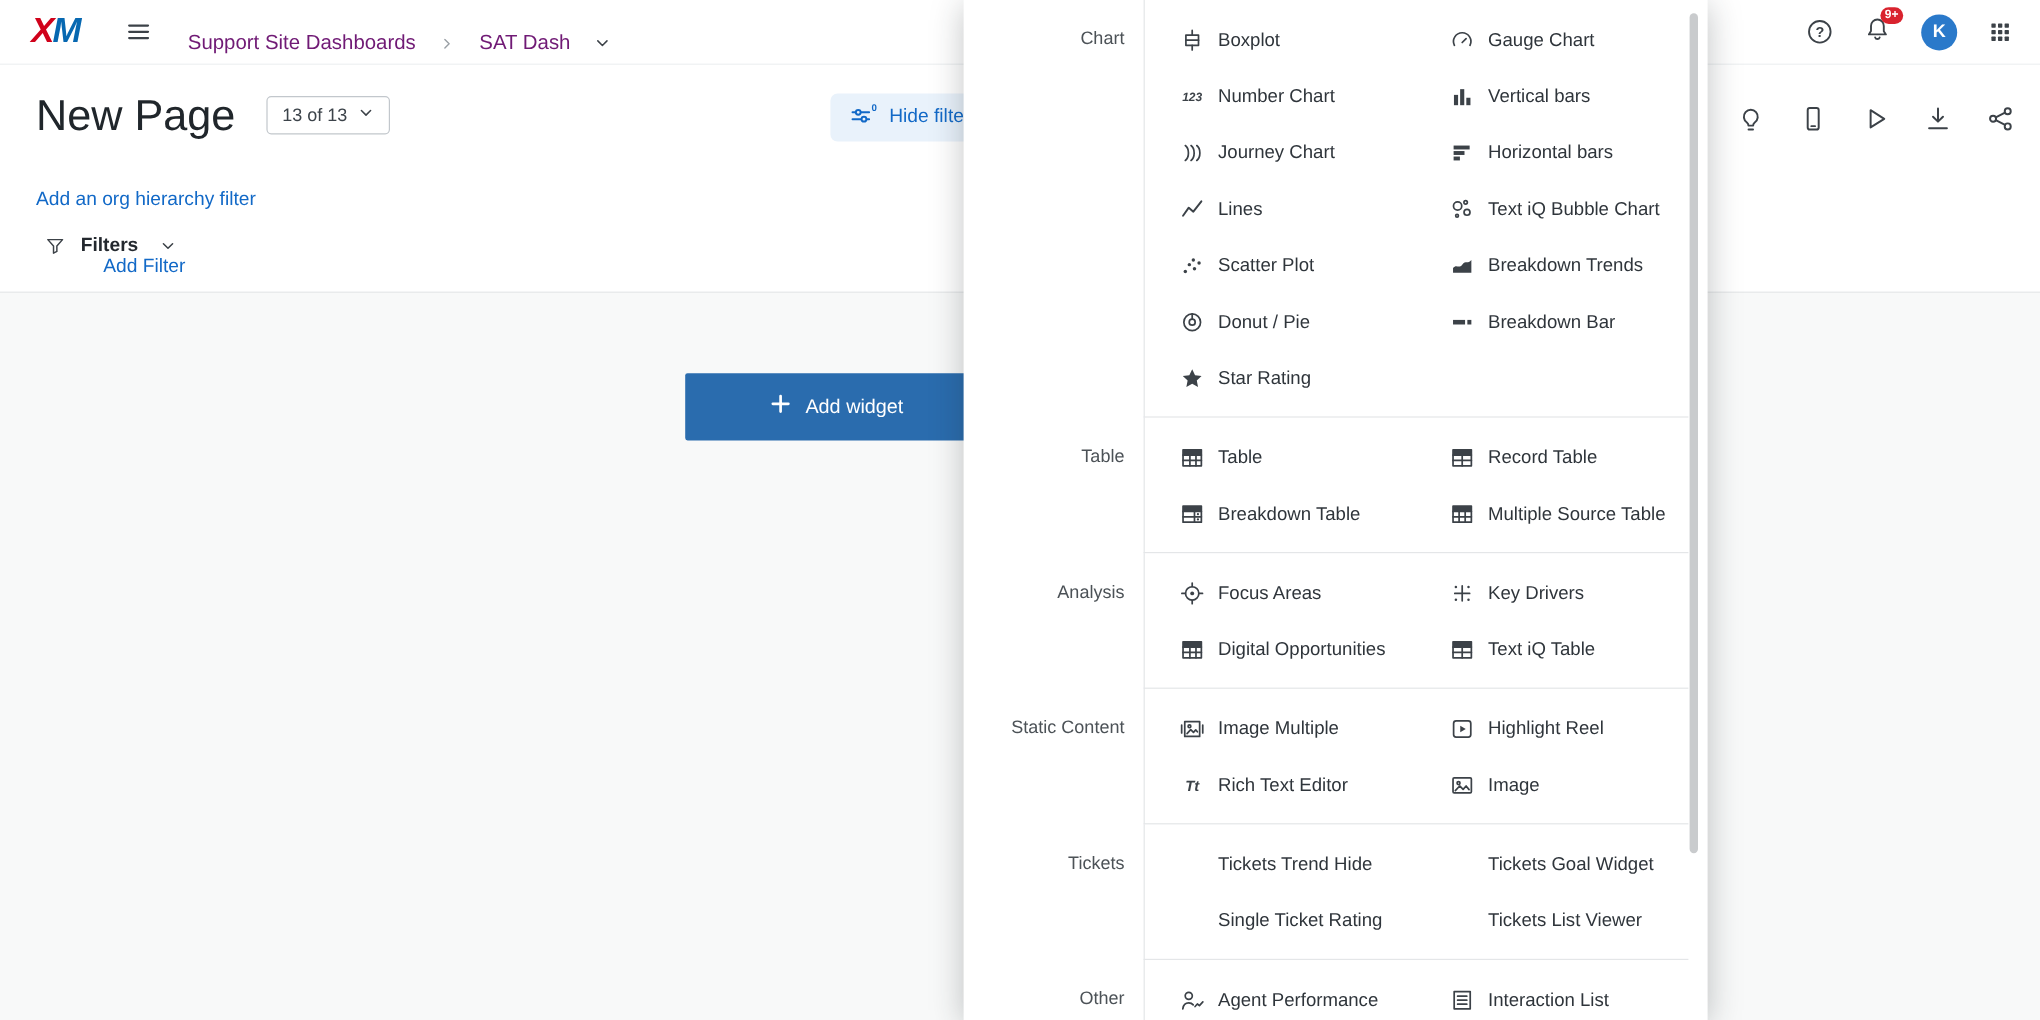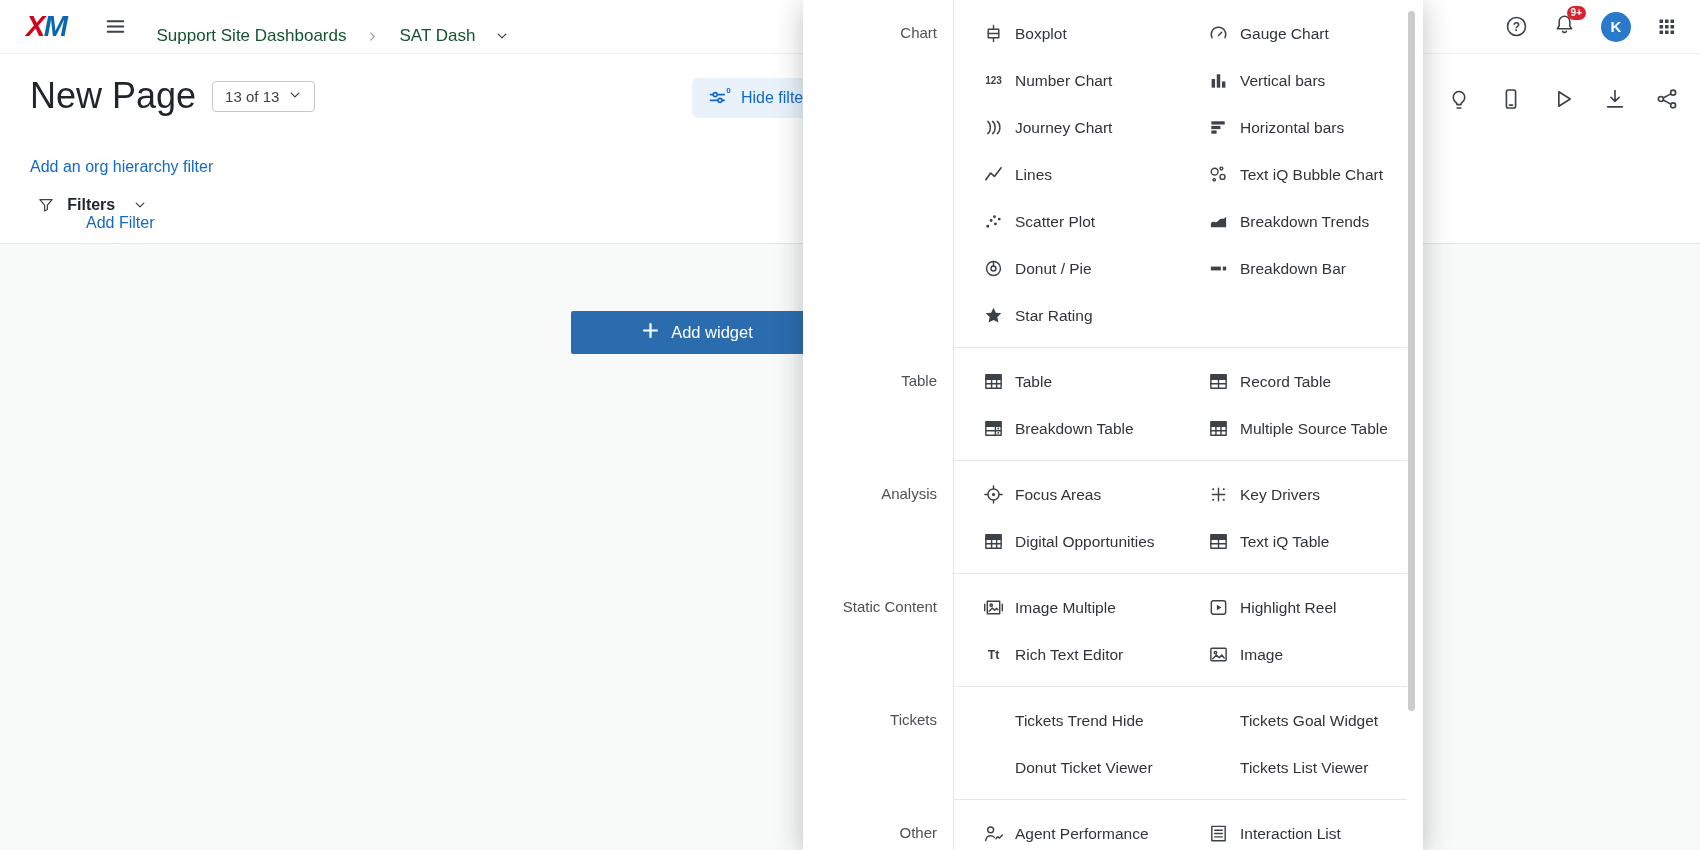--- a/index.html
+++ b/index.html
@@ -11,39 +11,39 @@
   
   .topbar {
     position: absolute; top: 0; left: 0; right: 0; height: 54px;
     background: #fff; border-bottom: 1px solid #eef0f2;
     display: flex; align-items: center; z-index: 2;
   }
   .logo { margin-left: 26px; font-style: italic; font-weight: 800; font-size: 29px; letter-spacing: -1.5px; cursor: pointer; }
   .logo .x { color: var(--logo-x, #d0021b); }
   .logo .m { color: var(--logo-m, #0768b1); }
   .menu-btn { margin-left: 34px; width: 30px; height: 30px; display: flex; align-items: center; justify-content: center; cursor: pointer; }
-  .breadcrumb { margin-left: 26px; display: flex; align-items: center; gap: 20px; font-size: 17px; color: #14532d; margin-top: 19px; }
+  .breadcrumb { margin-left: 26px; display: flex; align-items: center; gap: 20px; font-size: 17px; color: #701a75; margin-top: 19px; }
   .crumb { cursor: pointer; white-space: nowrap; }
   .sep, .caret { display: flex; align-items: center; }
   .topbar-right { margin-left: auto; margin-right: 22px; display: flex; align-items: center; gap: 25px; }
   .icon-btn { position: relative; display: flex; align-items: center; justify-content: center; cursor: pointer; }
   .badge {
     position: absolute; top: -7px; right: -10px; background: var(--badge-red, #d9232e);
     color: #fff; font-size: 10px; font-weight: bold; padding: 2px 4px; border-radius: 9px; line-height: 1;
   }
   .avatar {
     width: 30px; height: 30px; border-radius: 50%; background: #2a79ca; color: #fff;
     font-size: 15px; font-weight: bold; display: flex; align-items: center; justify-content: center; cursor: pointer;
   }
   
   .header-block {
     position: absolute; top: 54px; left: 0; right: 0; height: 190px;
     background: #fff; border-bottom: 1px solid #e4e6e8; z-index: 1;
   }
-  .title-row { position: absolute; top: 16px; left: 30px; display: flex; align-items: center; gap: 16px; }
+  .title-row { position: absolute; top: 16px; left: 30px; display: flex; align-items: center; gap: 26px; }
   .page-title { font-size: 36px; font-weight: 400; color: #20262b; line-height: 52px; }
   .pager-pill {
     display: flex; align-items: center; gap: 9px; border: 1px solid #c2c7cc; border-radius: 4px;
     padding: 6px 12px; font-size: 15px; color: #3c434a; cursor: pointer; background: #fff;
   }
   .hide-filters {
     position: absolute; top: 24px; left: 692px; height: 40px; display: flex; align-items: center; gap: 10px;
     padding: 0 16px; background: #e9f2fb; color: var(--accent, #1269c7); border-radius: 6px;
     font-size: 16px; font-weight: 500; cursor: pointer; white-space: nowrap;
   }
@@ -51,41 +51,41 @@
   .org-link { position: absolute; top: 104px; left: 30px; font-size: 16px; color: var(--accent, #1269c7); cursor: pointer; }
   .filters-row { position: absolute; top: 142px; left: 30px; height: 34px; display: flex; align-items: center; flex-direction: column; }
   .funnel-wrap { display: flex; align-items: center; margin-right: 12px; }
   .filters-label { font-size: 16px; font-weight: bold; color: #23282e; }
   .filters-caret { margin-left: 18px; display: flex; align-items: center; }
   .filters-toggle { display: flex; align-items: center; cursor: pointer; }
   .add-filter { margin-left: 56px; font-size: 16px; color: var(--accent, #1269c7); cursor: pointer; }
   
   .canvas { position: absolute; top: 244px; left: 0; right: 0; bottom: 0; background: #f8f9f9; }
   .add-widget {
-    position: absolute; left: 571px; top: 67px; width: 252px; height: 43px;
+    position: absolute; left: 571px; top: 67px; width: 252px; height: 56px;
     background: var(--btn-blue, #2a6cae); color: #fff; border-radius: 2px;
     display: flex; align-items: center; justify-content: center; gap: 11px;
     font-size: 16.5px; cursor: pointer;
   }
   
   .panel {
     position: absolute; left: 803px; top: 0; width: 620px; height: 850px;
     background: #fff; box-shadow: 0 4px 26px rgba(33,38,44,.28); z-index: 10;
   }
   .sections { height: 100%; overflow: hidden; }
   .section { display: flex; }
   .gutter { width: 150px; flex: none; text-align: right; padding-right: 16px; }
   .cat-label { padding-top: 25px; font-size: 15px; color: #4c5257; line-height: 16px; }
   .content {
     flex: 1; margin-right: 16px; border-left: 1px solid #e4e6e8; border-bottom: 1px solid #e4e6e8;
     padding: 10px 0 8px 0; display: grid; grid-template-columns: 225px 225px; grid-auto-rows: 47px; align-items: center;
   }
   .section:last-child .content { border-bottom: none; }
   .item { display: flex; align-items: center; gap: 11px; padding-left: 29px; height: 47px; cursor: pointer; text-align: center; }
-  .w-icon { width: 21px; height: 21px; flex: none; display: flex; align-items: center; justify-content: center; }
+  .w-icon { width: 21px; height: 21px; flex: none; display: flex; align-items: center; justify-content: center; font-style: italic; }
   .w-label { font-size: 15.5px; color: #2f353b; white-space: nowrap; }
   .scrollbar { position: absolute; right: 8px; top: 11px; width: 7px; height: 700px; background: #c9cbcd; border-radius: 4px; cursor: pointer; }
 </style>
 </head>
 <body>
 
 <div class="topbar">
   <div class="logo">
     <span class="x">X</span><span class="m">M</span>
   </div>
@@ -512,21 +512,21 @@
           <div class="item">
             <span class="w-icon"></span>
             <span class="w-label">Tickets Trend Hide</span>
           </div>
           <div class="item">
             <span class="w-icon"></span>
             <span class="w-label">Tickets Goal Widget</span>
           </div>
           <div class="item">
             <span class="w-icon"></span>
-            <span class="w-label">Donut Ticket Viewer</span>
+            <span class="w-label">Single Ticket Rating</span>
           </div>
           <div class="item">
             <span class="w-icon"></span>
             <span class="w-label">Tickets List Viewer</span>
           </div>
         </div>
       </div>
       <div class="section">
         <div class="gutter">
           <div class="cat-label">Other</div>

